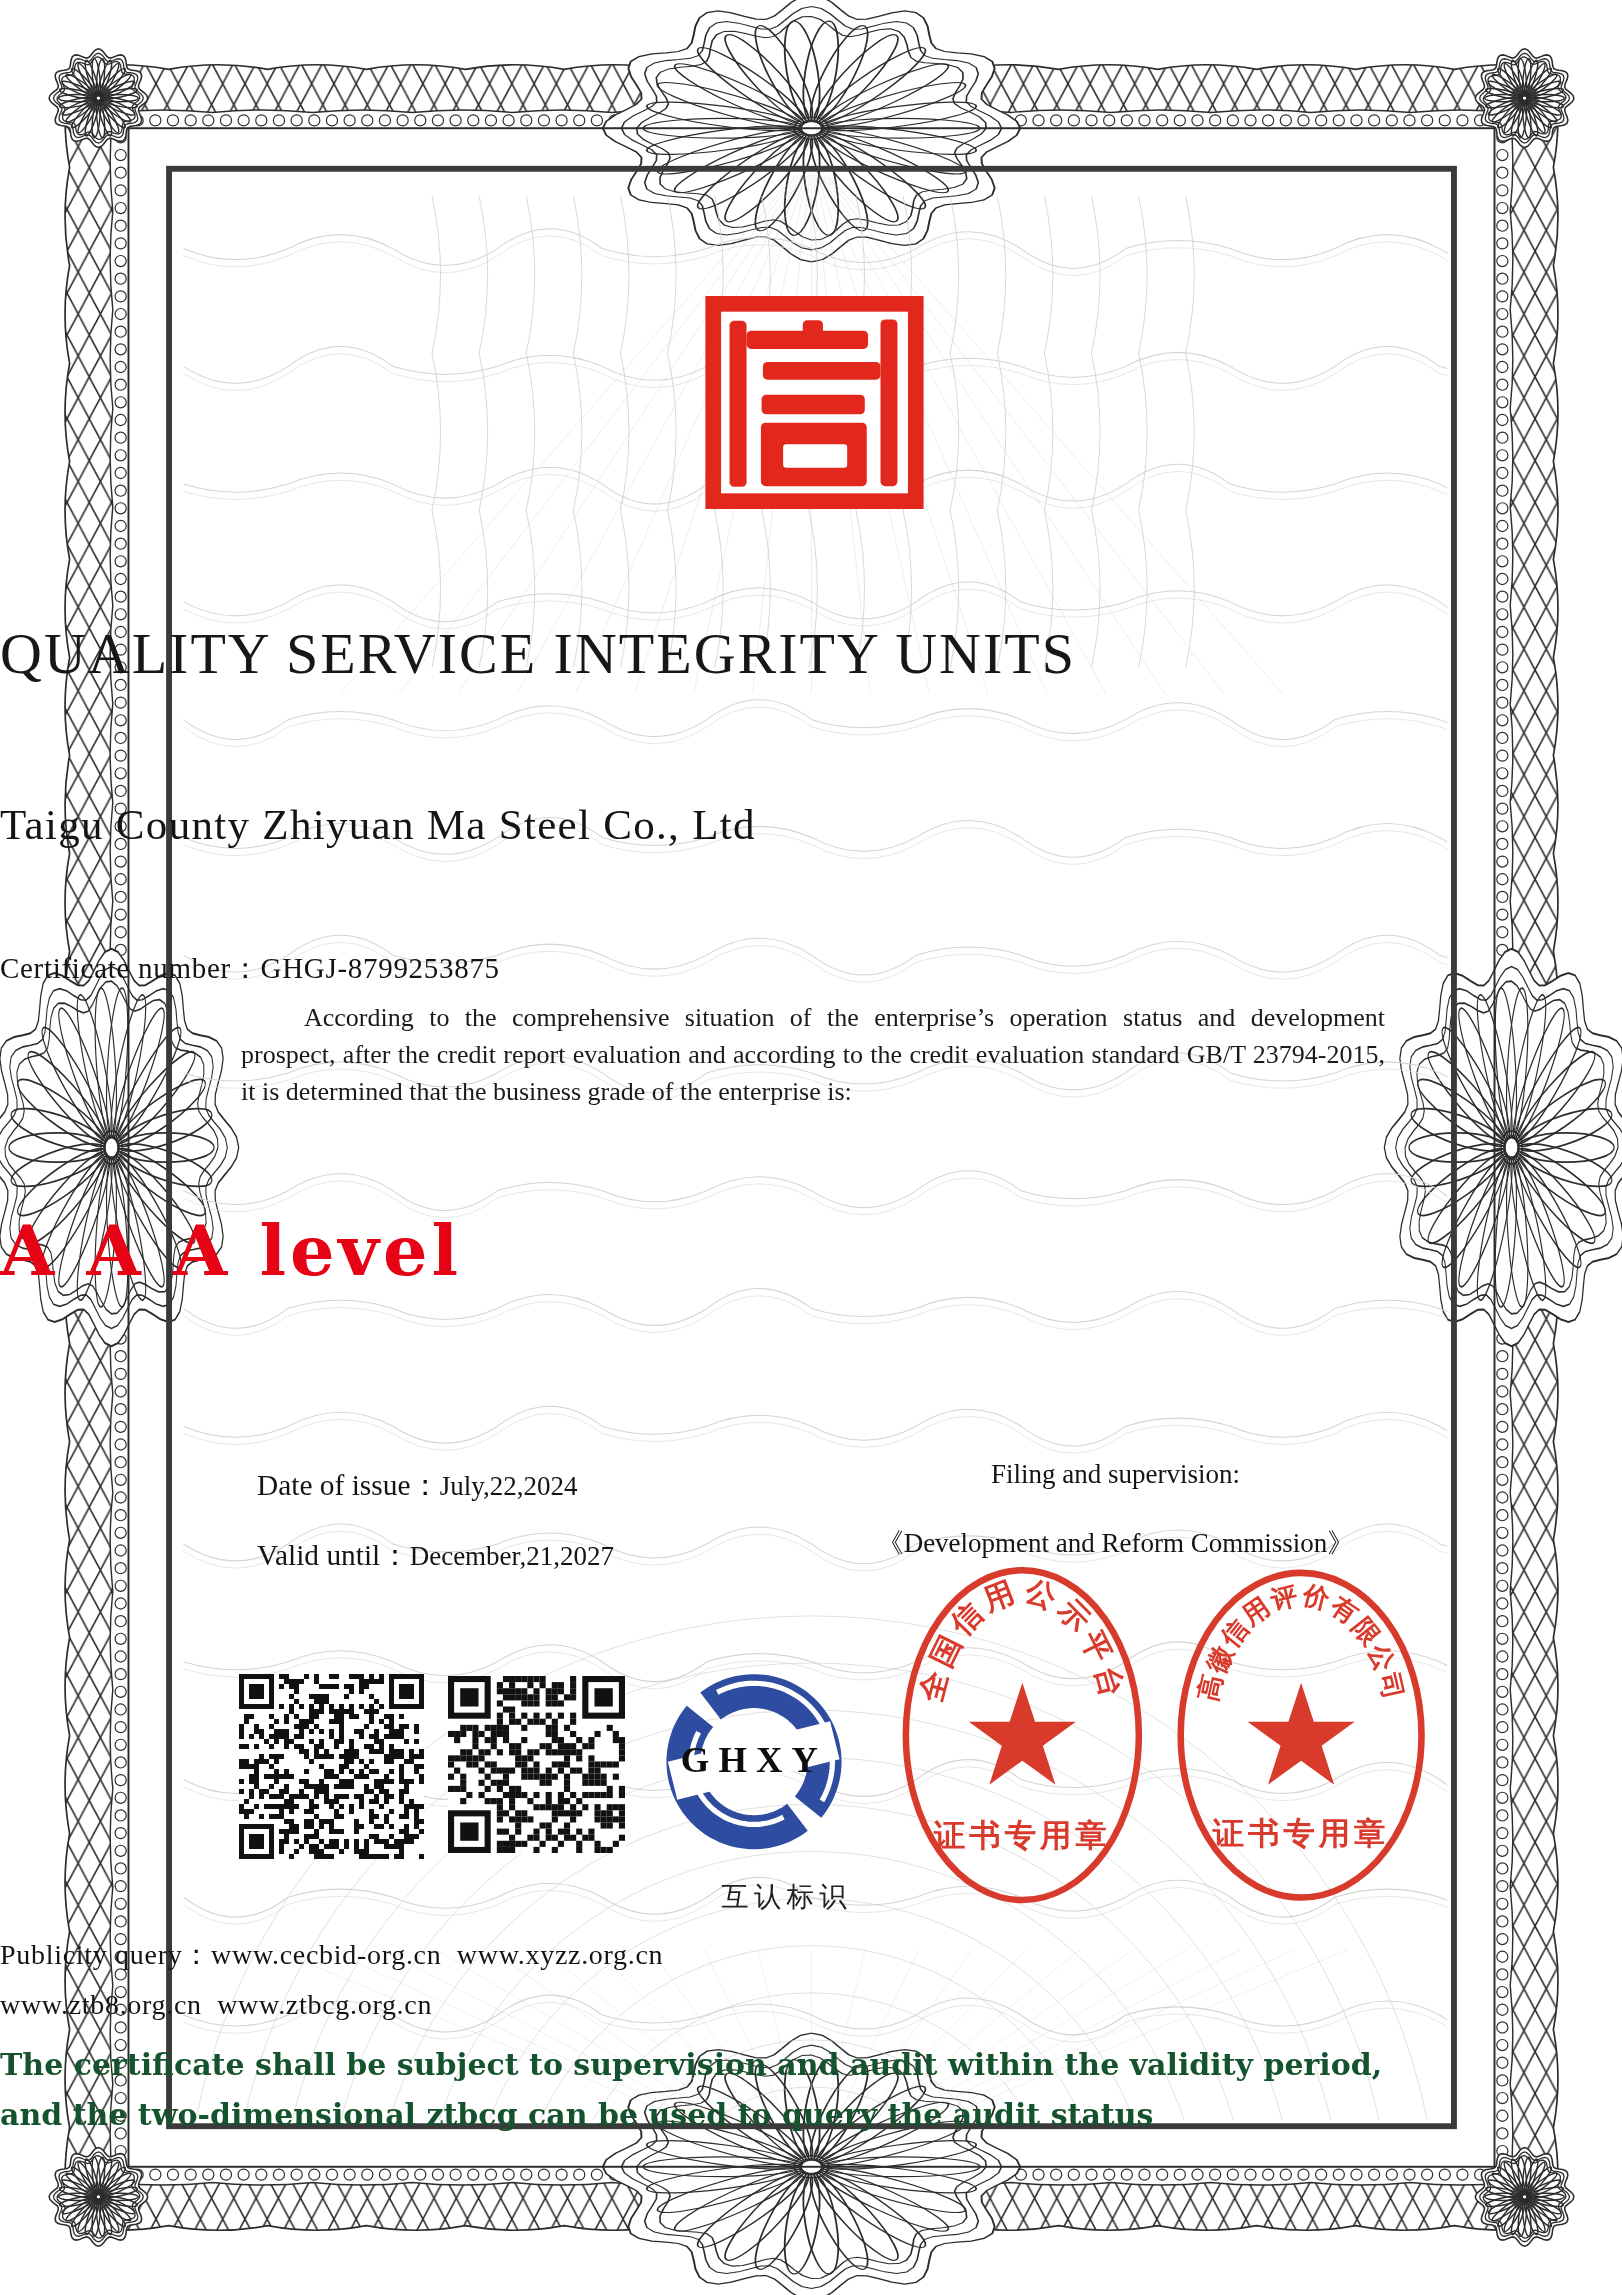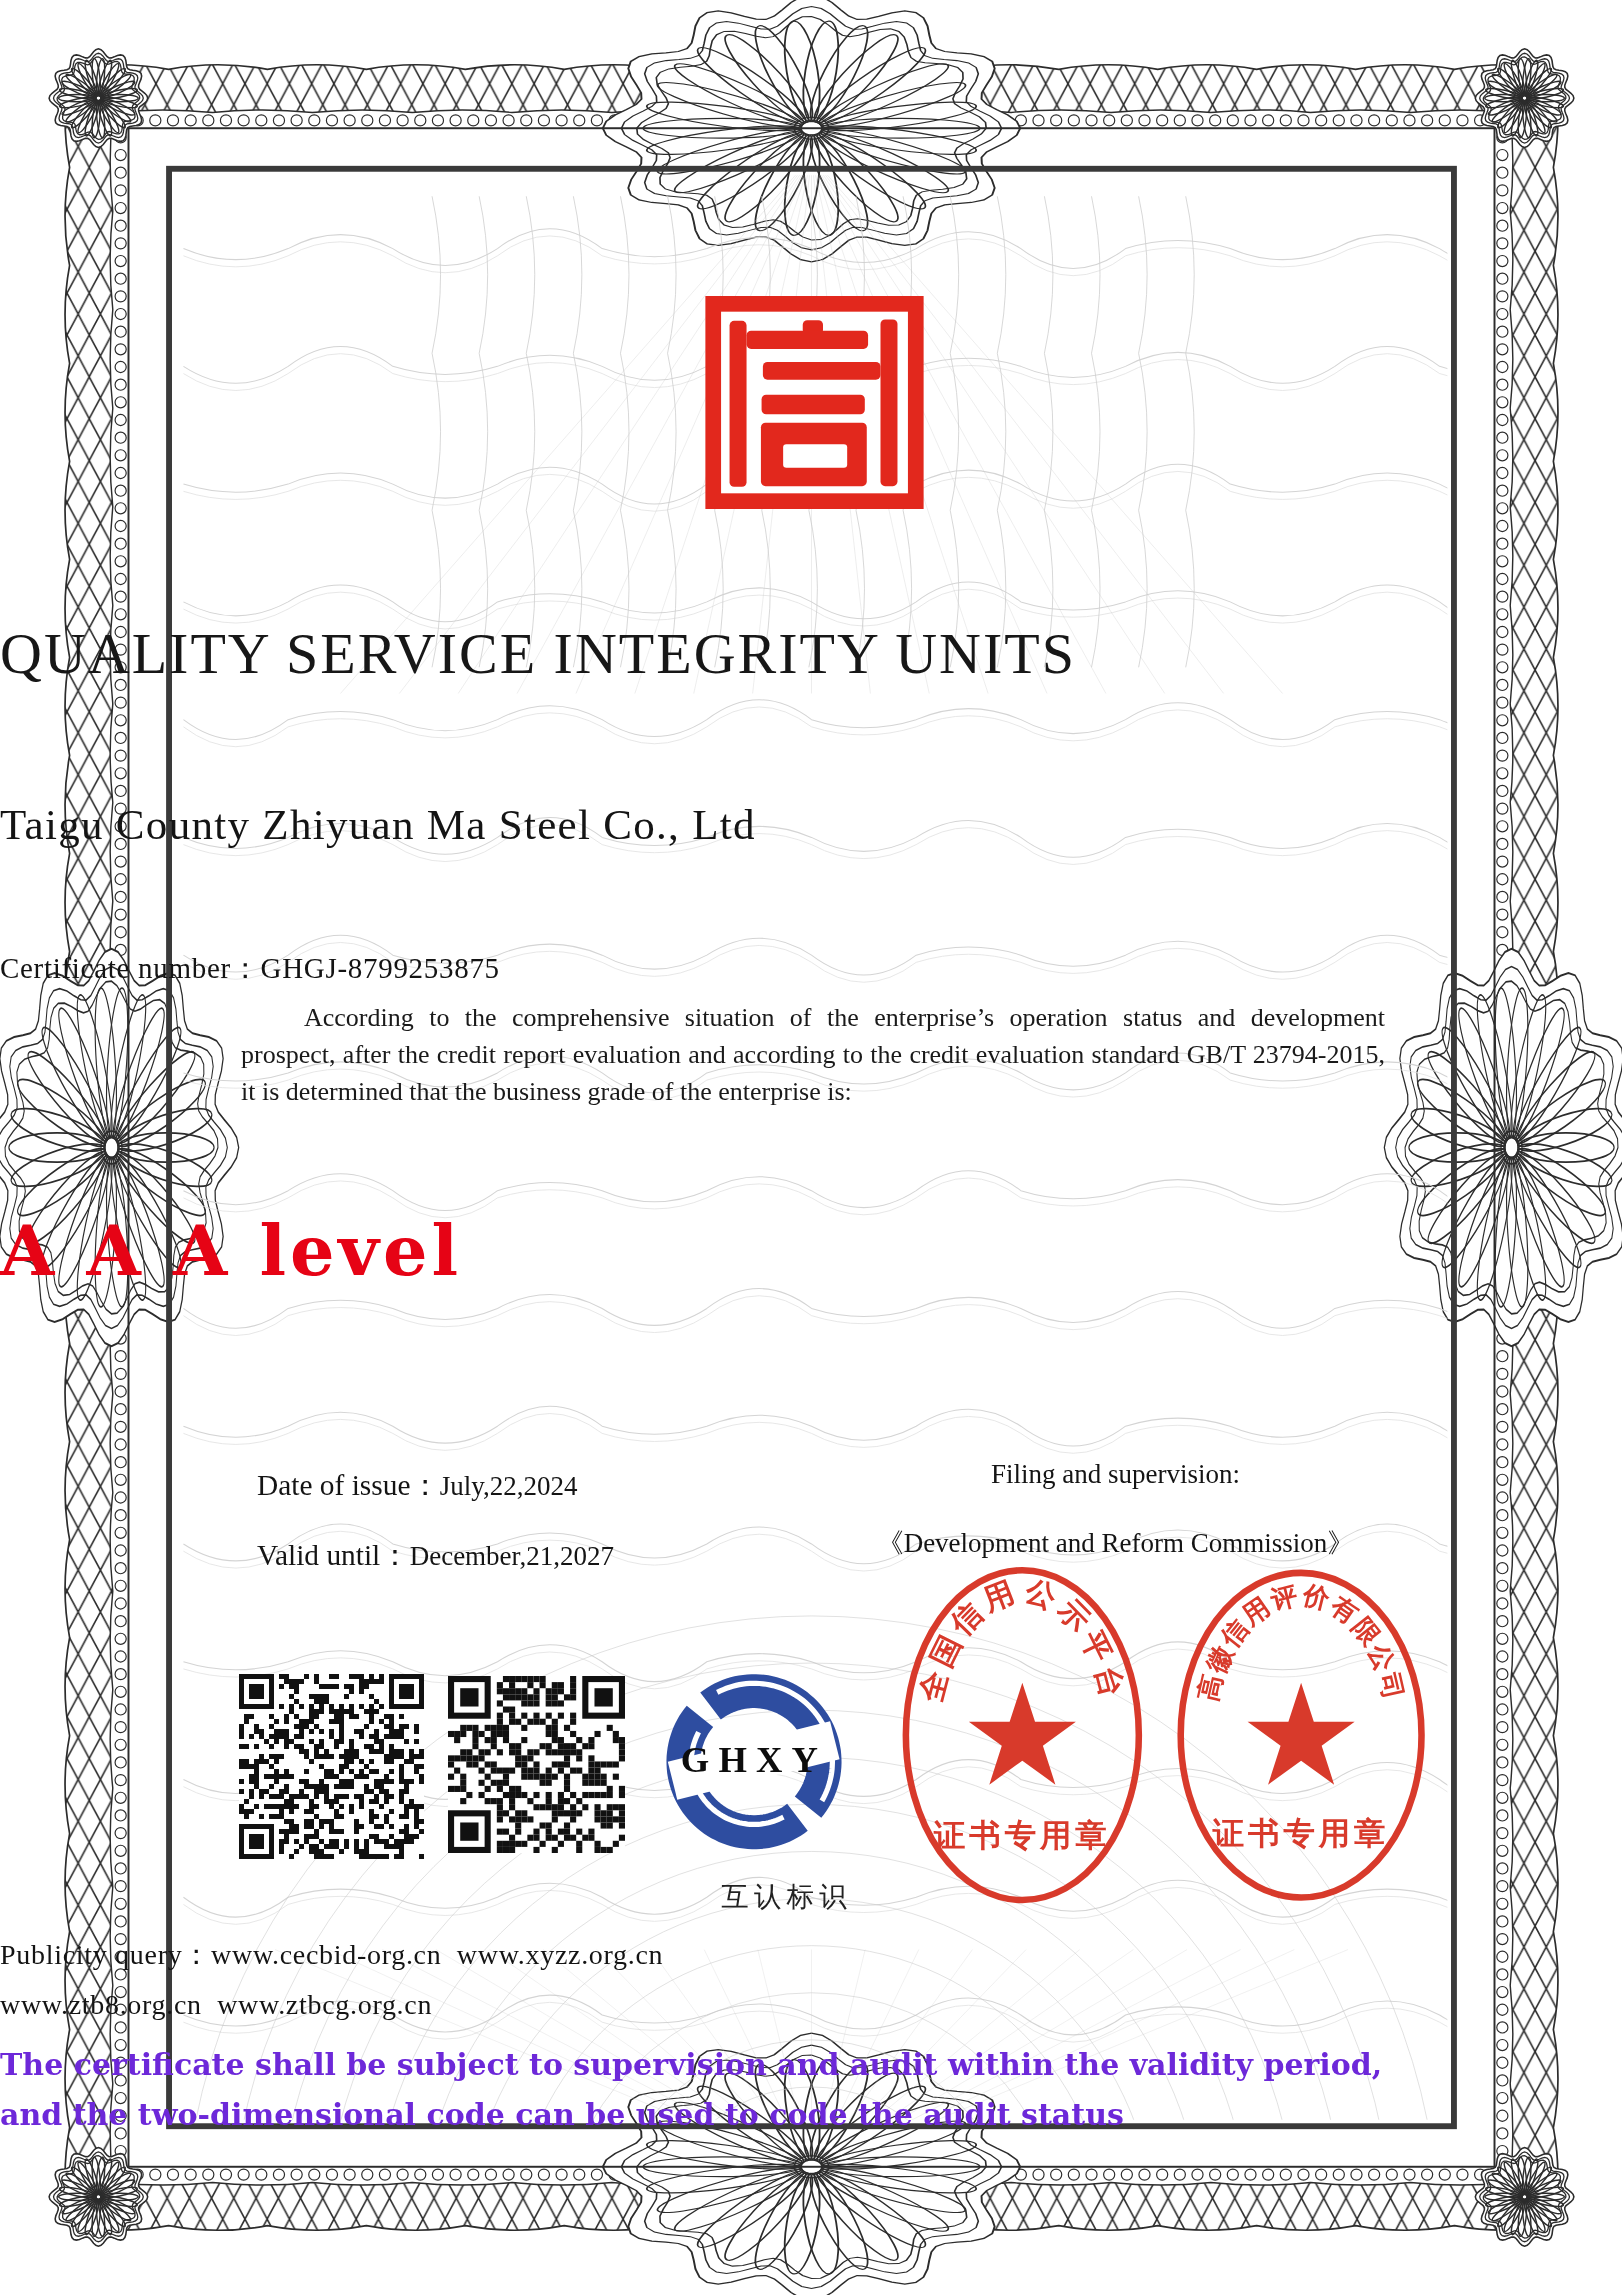--- a/index.html
+++ b/index.html
@@ -15,21 +15,21 @@
   .paragraph{left:241px;width:1144px;top:999px;font-size:26px;line-height:37px;
              text-align:justify;text-indent:63px;color:#1a1a1a}
   .grade{top:1209px;font-size:70px;font-weight:bold;letter-spacing:3.9px;font-family:"DejaVu Serif","Liberation Serif",serif}
   .dateline{left:257px;font-size:29.4px;white-space:pre}
   .dateline .val{font-size:27px}
   .filing{left:844px;width:543px;text-align:center;font-size:27px;white-space:pre}
   .caption{left:656px;width:196px;text-align:right;top:1879px;font-size:27.5px;letter-spacing:5.2px;color:#222;
            font-family:"Liberation Sans",sans-serif}
   .foot1{top:1936px;font-size:28px;letter-spacing:0.7px}
   .foot2{top:1989px;font-size:28px;letter-spacing:0.7px}
-  .note{font-family:"DejaVu Serif","Liberation Serif",serif;font-weight:600;color:#6d28d9}
+  .note{font-family:"DejaVu Serif","Liberation Serif",serif;font-weight:600;color:#14532d}
   .note1{top:2047px;font-size:30px}
   .note2{top:2097px;font-size:30px}
 </style>
 </head>
 <body>
 
 <svg id="bg" class="abs" style="left:0;top:0" width="1623" height="2295" viewBox="0 0 2480 3508">
     <defs>
       <pattern id="mesh" width="34" height="64" patternUnits="userSpaceOnUse">
         <path d="M0 0 L34 64 M34 0 L0 64 M17 -32 L51 32 M17 96 L-17 32" stroke="#2c2c2c" stroke-width="2.4" fill="none"></path>
@@ -1704,14 +1704,14 @@
     <ellipse cx="628" cy="257" rx="184" ry="248" fill="none" stroke="#d83a2b" stroke-width="10"></ellipse>
     <polygon points="628.0,177.0 647.4,236.3 709.8,236.4 659.4,273.2 678.5,332.6 628.0,296.0 577.5,332.6 596.6,273.2 546.2,236.4 608.6,236.3 " fill="#d83a2b"></polygon>
     <path d="M506.6 341.5 L503.0 329.2 L500.1 316.6 L497.7 303.7 L495.9 290.6 L494.7 277.3 L494.1 264.0 L494.1 250.6 L494.7 237.3 L495.8 224.0 L497.6 210.9 L500.0 198.0 L502.9 185.3 L506.4 173.0 L510.4 161.1 L515.0 149.5 L520.1 138.5 L525.6 128.0 L531.6 118.1 L538.0 108.8 L544.9 100.1 L552.1 92.2 L559.7 85.0 L567.5 78.5 L575.6 72.9 L584.0 68.1 L592.6 64.1 L601.3 61.0 L610.1 58.8 L619.0 57.4 L628.0 57.0 L637.0 57.4 L645.9 58.8 L654.7 61.0 L663.4 64.1 L672.0 68.1 L680.4 72.9 L688.5 78.5 L696.3 85.0 L703.9 92.2 L711.1 100.1 L718.0 108.8 L724.4 118.1 L730.4 128.0 L735.9 138.5 L741.0 149.5 L745.6 161.1 L749.6 173.0 L753.1 185.3 L756.0 198.0 L758.4 210.9 L760.2 224.0 L761.3 237.3 L761.9 250.6 L761.9 264.0 L761.3 277.3 L760.1 290.6 L758.3 303.7 L755.9 316.6 L753.0 329.2 L749.4 341.5 " id="arcB" fill="none"></path>
     <text font-size="40" fill="#d83a2b" letter-spacing="3" font-weight="bold" font-family="&quot;Liberation Sans&quot;,sans-serif"><textPath href="#arcB" startOffset="50%" text-anchor="middle" xlink:href="#arcB">高徽信用评价有限公司</textPath></text>
     <text x="628" y="423" text-anchor="middle" font-size="48" fill="#d83a2b" font-weight="bold" letter-spacing="6" font-family="&quot;Liberation Sans&quot;,sans-serif">证书专用章</text>
   </svg>
 
 <div class="abs ctr pre foot1">Publicity query：www.cecbid-org.cn  www.xyzz.org.cn</div>
 <div class="abs ctr pre foot2">www.ztb8.org.cn  www.ztbcg.org.cn</div>
 <div class="abs ctr note note1">The certificate shall be subject to supervision and audit within the validity period,</div>
-<div class="abs ctr note note2">and the two-dimensional code can be used to code the audit status</div>
+<div class="abs ctr note note2">and the two-dimensional ztbcg can be used to query the audit status</div>
 
 
 </body></html>

